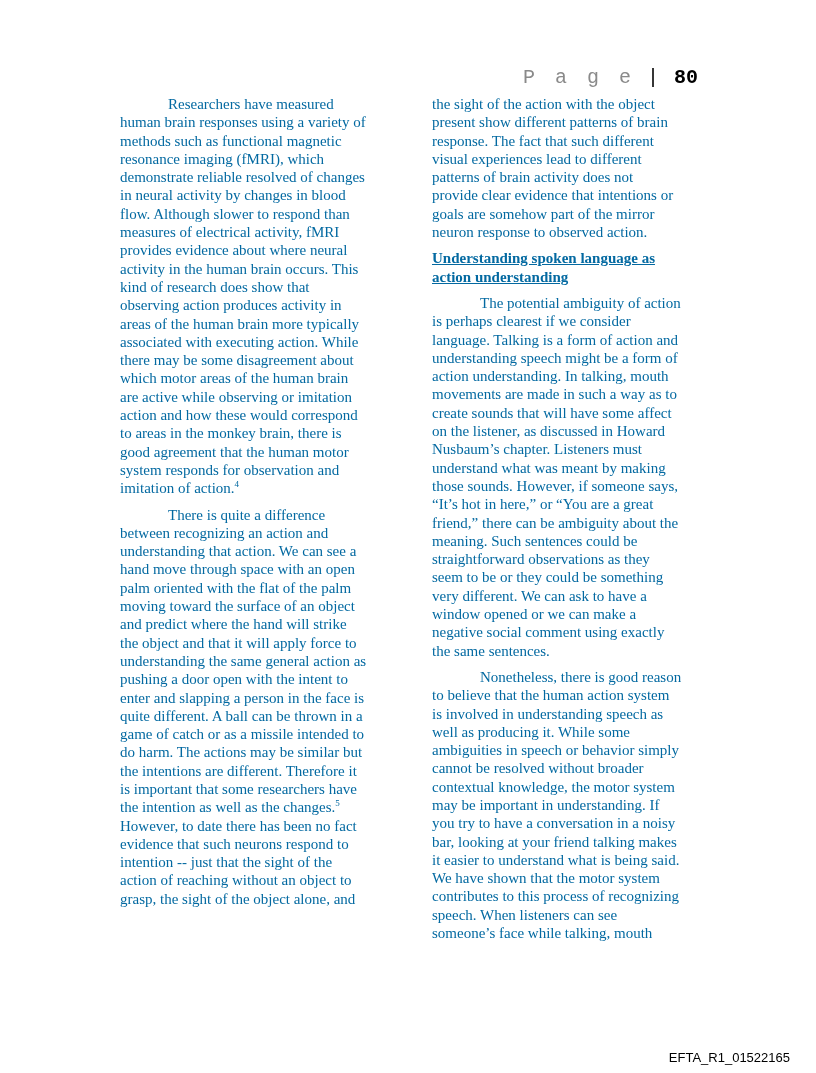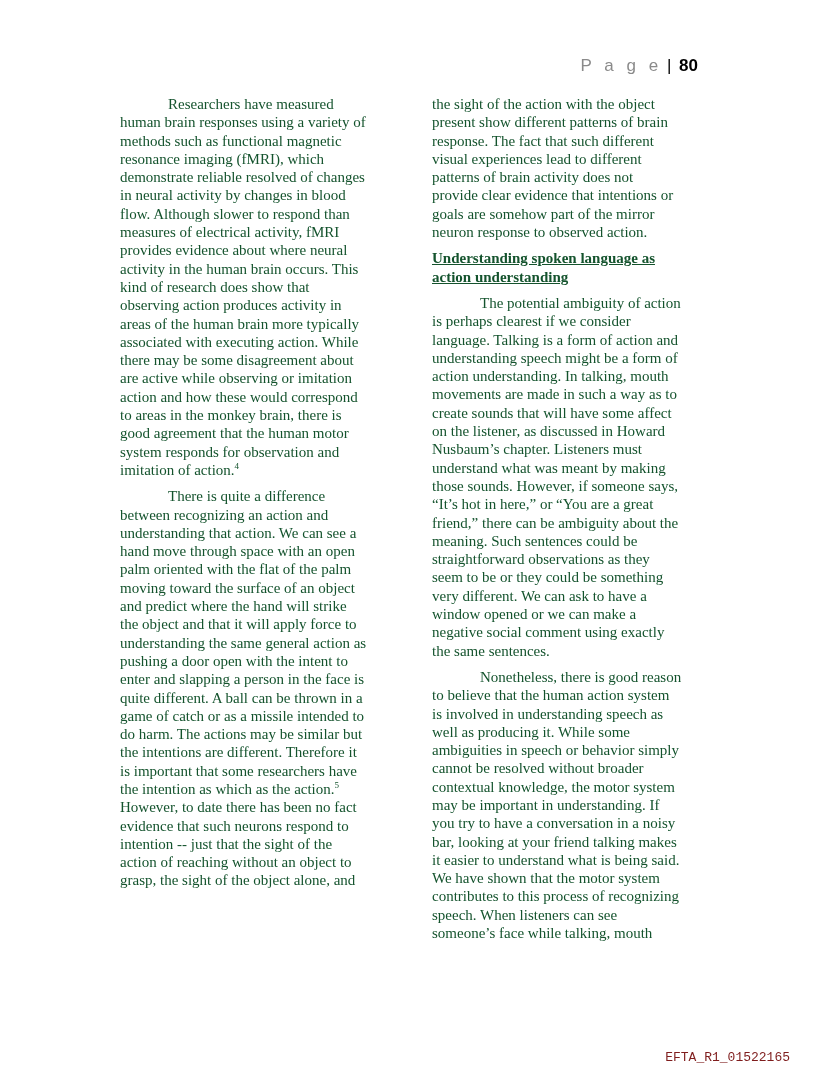--- a/index.html
+++ b/index.html
@@ -1,37 +1,37 @@
 <!DOCTYPE html>
 <html><head>
 <meta charset="utf-8">
 <style>
   html, body { margin: 0; padding: 0; background: #ffffff; }
   body { width: 816px; height: 1073px; position: relative; overflow: hidden; }
   .page-header {
-    position: absolute; top: 56px; right: 118px;
-    font-family: Liberation Sans, sans-serif; font-size: 17px; color: #000;
+    position: absolute; top: 66px; right: 118px;
+    font-family: Liberation Mono, monospace; font-size: 20px; color: #000;
   }
   .page-word { color: #8a8a8a; letter-spacing: 4px; }
   .page-sep { color: #000; margin: 0 3px 0 0; }
   .page-num { font-weight: bold; }
   .col {
     position: absolute; top: 95px; width: 290px;
-    font-family: "Liberation Serif", serif; font-size: 15px; line-height: 18.3px; color: #14532d;
+    font-family: "Liberation Serif", serif; font-size: 15px; line-height: 18.3px; color: #0369a1;
   }
   .col-left { left: 120px; }
   .col-right { left: 432px; }
   .line { white-space: nowrap; display: block; }
   .indent { padding-left: 48px; }
   .para-gap { height: 8px; }
   .heading { font-weight: bold; text-decoration: underline; }
   sup { font-size: 9px; line-height: 0; vertical-align: super; }
   .footer-id {
     position: absolute; bottom: 8px; right: 26px;
-    font-family: Liberation Mono, monospace; font-size: 13px; color: #7f1d1d;
+    font-family: Liberation Sans, sans-serif; font-size: 13px; color: #000000;
   }
 </style>
 </head>
 <body>
 
 <div class="page-header">
   <span class="page-word">P a g e</span>
   <span class="page-sep">|</span>
   <span class="page-num">80</span>
 </div>
@@ -46,20 +46,21 @@
     <span class="line">in neural activity by changes in blood</span>
     <span class="line">flow. Although slower to respond than</span>
     <span class="line">measures of electrical activity, fMRI</span>
     <span class="line">provides evidence about where neural</span>
     <span class="line">activity in the human brain occurs. This</span>
     <span class="line">kind of research does show that</span>
     <span class="line">observing action produces activity in</span>
     <span class="line">areas of the human brain more typically</span>
     <span class="line">associated with executing action. While</span>
     <span class="line">there may be some disagreement about</span>
+    <span class="line">which motor areas of the human brain</span>
     <span class="line">are active while observing or imitation</span>
     <span class="line">action and how these would correspond</span>
     <span class="line">to areas in the monkey brain, there is</span>
     <span class="line">good agreement that the human motor</span>
     <span class="line">system responds for observation and</span>
     <span class="line"><span>imitation of action.</span><sup>4</sup></span>
   </div>
   <div class="para-gap"></div>
   <div>
     <span class="line indent">There is quite a difference</span>
@@ -71,21 +72,21 @@
     <span class="line">and predict where the hand will strike</span>
     <span class="line">the object and that it will apply force to</span>
     <span class="line">understanding the same general action as</span>
     <span class="line">pushing a door open with the intent to</span>
     <span class="line">enter and slapping a person in the face is</span>
     <span class="line">quite different. A ball can be thrown in a</span>
     <span class="line">game of catch or as a missile intended to</span>
     <span class="line">do harm. The actions may be similar but</span>
     <span class="line">the intentions are different. Therefore it</span>
     <span class="line">is important that some researchers have</span>
-    <span class="line"><span>the intention as which as the action.</span><sup>5</sup></span>
+    <span class="line"><span>the intention as well as the changes.</span><sup>5</sup></span>
     <span class="line">However, to date there has been no fact</span>
     <span class="line">evidence that such neurons respond to</span>
     <span class="line">intention -- just that the sight of the</span>
     <span class="line">action of reaching without an object to</span>
     <span class="line">grasp, the sight of the object alone, and</span>
   </div>
 </div>
 
 <div class="col col-right">
   <div>

